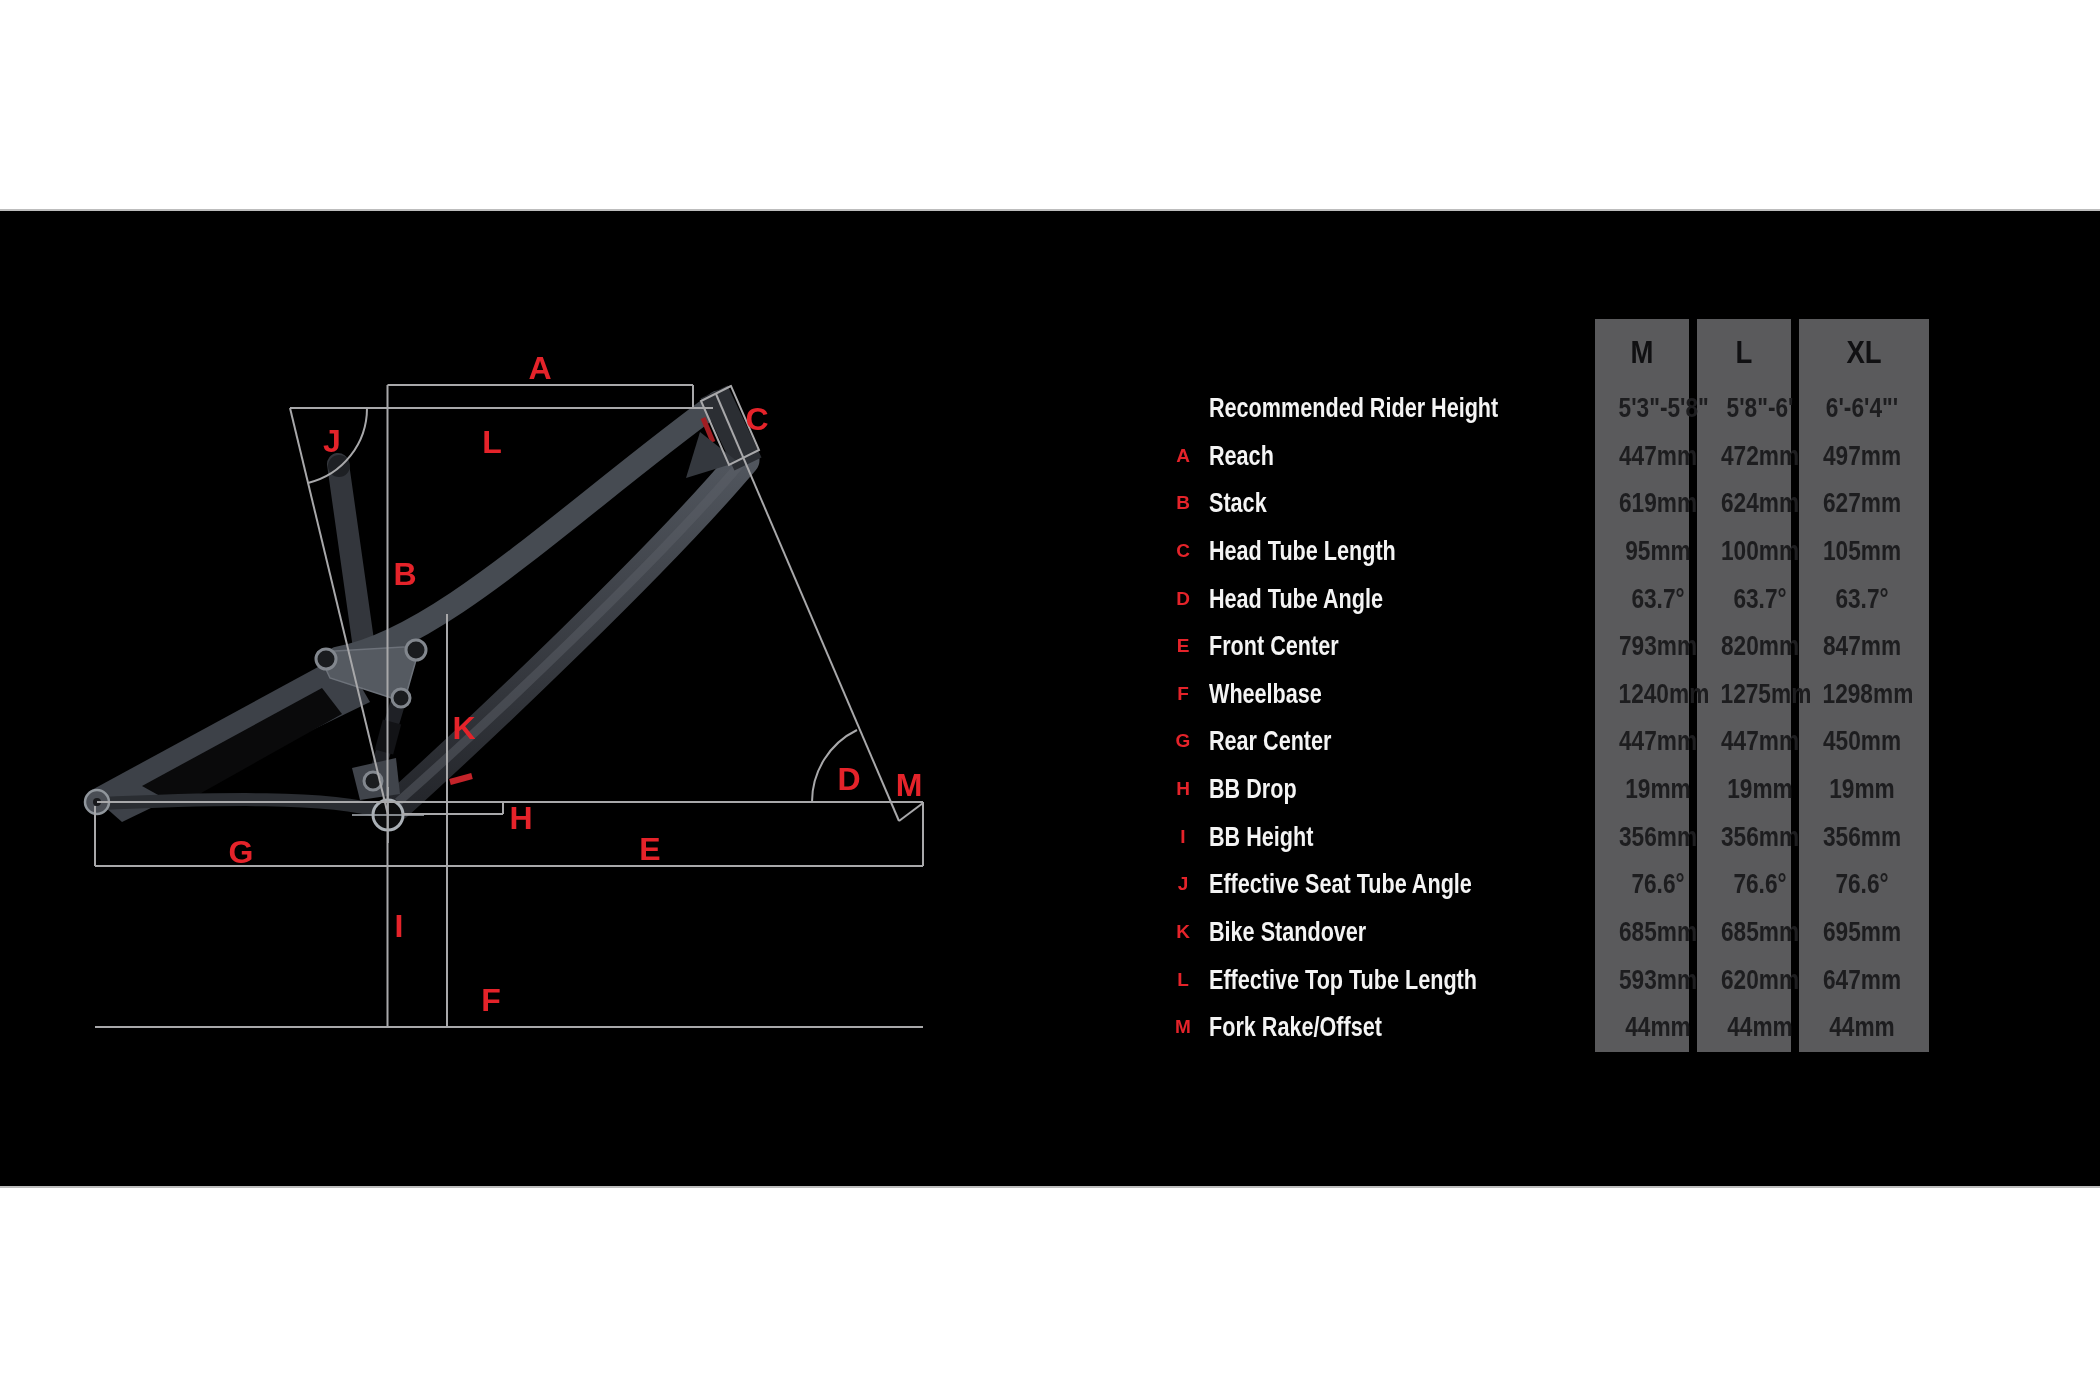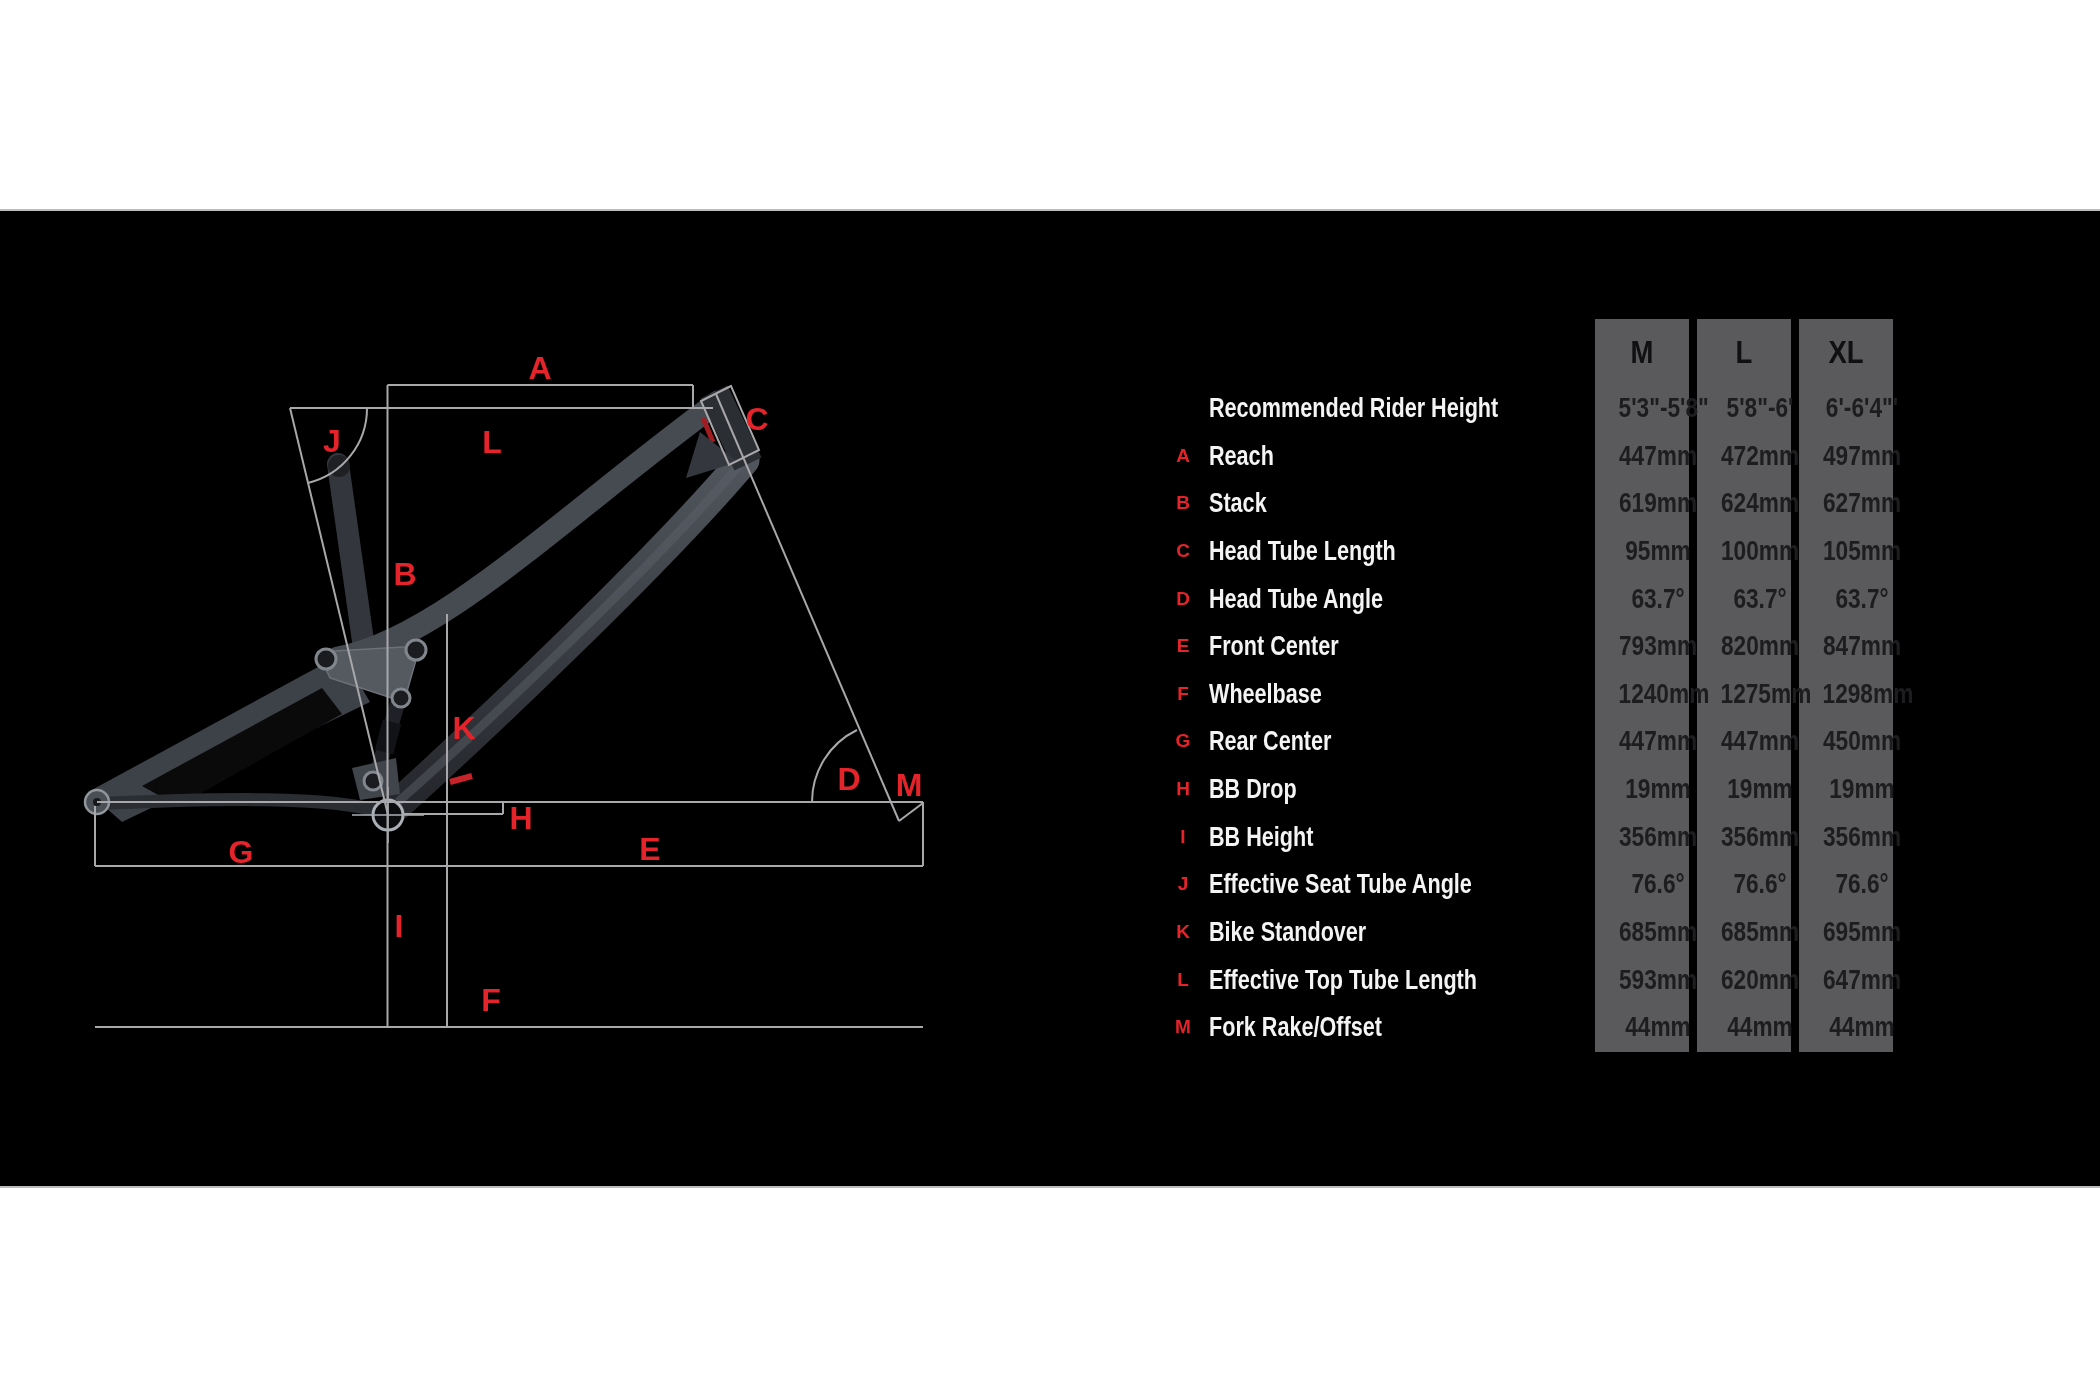--- a/index.html
+++ b/index.html
@@ -106,21 +106,21 @@
         </g>
     </svg>
 
     <div id="tiles">
         <div class="tile" style="left: 1595px; top: 108px; width: 94px; height: 733px;">
           <div class="colhead">M</div>
         </div>
         <div class="tile" style="left: 1697px; top: 108px; width: 94px; height: 733px;">
           <div class="colhead">L</div>
         </div>
-        <div class="tile" style="left: 1799px; top: 108px; width: 94px; height: 733px;">
+        <div class="tile" style="left: 1799px; top: 108px; width: 94px; height: 733px; padding-left: 36px;">
           <div class="colhead">XL</div>
         </div>
       </div>
     <div id="rows">
         <div class="geo-row" style="top: 173px;">
           <span class="geo-letter"></span>
           <span class="geo-label">Recommended Rider Height</span>
           <span class="geo-val" style="left: 1595px;">5'3"-5'8"</span>
           <span class="geo-val" style="left: 1697px;">5'8"-6'</span>
           <span class="geo-val" style="left: 1799px;">6'-6'4"'</span>

